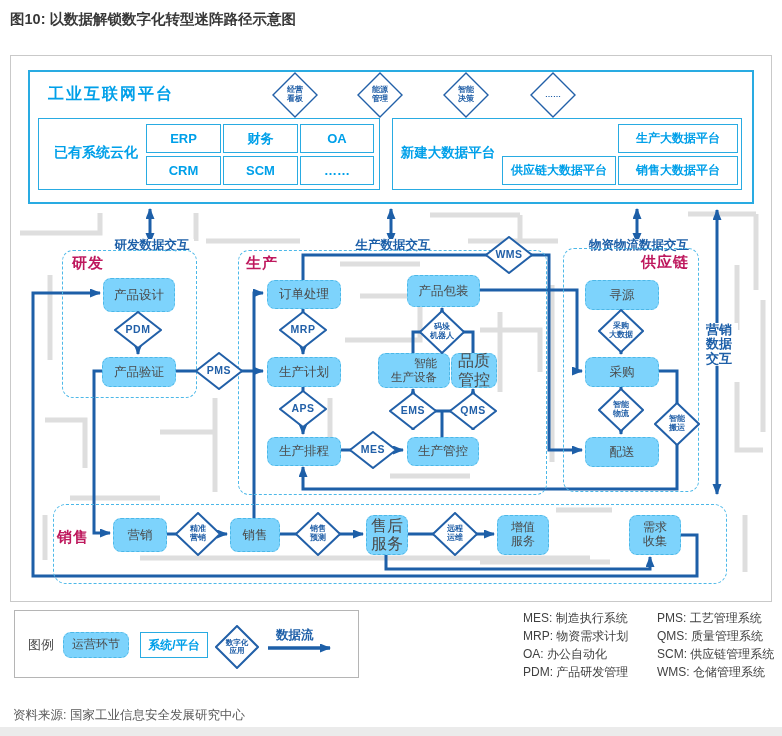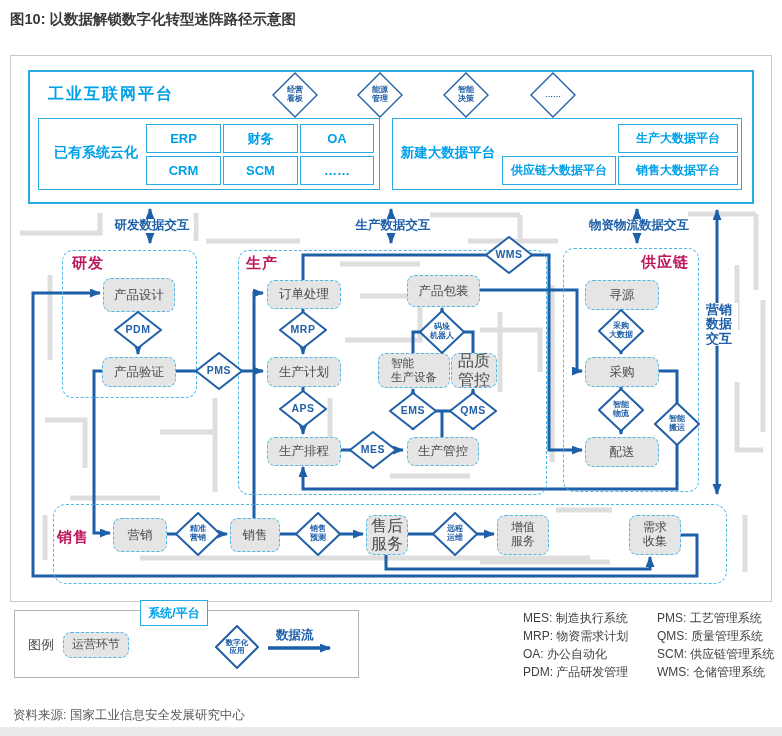--- a/index.html
+++ b/index.html
@@ -11,24 +11,24 @@
   .frame{left:10px;top:55px;width:760px;height:545px;border:1.5px solid #c9c9c9;background:transparent;}
   
   .platform{left:28px;top:70px;width:722px;height:130px;border:2px solid #29abe2;}
   .platform-title{left:48px;top:84px;font-size:16px;font-weight:bold;color:#00a0e9;letter-spacing:2px;}
   .subbox{border:1.6px solid #29abe2;display:flex;}
   .sublabel{color:#00a0e9;font-weight:bold;font-size:14px;display:flex;align-items:center;justify-content:center;}
   .cell{border:1.6px solid #29abe2;color:#00a0e9;font-weight:bold;display:flex;align-items:center;justify-content:center;background:#fff;}
   
   .sec{border:1.6px dashed #4cb8e8;border-radius:11px;background:transparent;}
   .seclabel{font-size:15px;font-weight:bold;color:#be185d;letter-spacing:1px;}
-  .node{border:1.6px dashed #4cb8e8;border-radius:8px;background:#e5e5e5;color:#4a4a4a;
-        display:flex;align-items:center;justify-content:center;text-align:left;
+  .node{border:1.6px dashed #4cb8e8;border-radius:8px;background:#7dd3fc;color:#4a4a4a;
+        display:flex;align-items:center;justify-content:center;text-align:right;
         font-size:12.5px;line-height:1.15;}
-  .xlabel{color:#1d5fa8;font-size:12.5px;font-weight:bold;background:#fff;padding:0 2px;text-align:center;line-height:1.1;}
+  .xlabel{color:#1d5fa8;font-size:12.5px;font-weight:bold;background:#fff;padding:0 2px;text-align:center;line-height:1.1;margin-top:20px;}
   
   .dmd{display:flex;align-items:center;justify-content:center;}
   .dmd svg{position:absolute;inset:0;width:100%;height:100%;}
   .dmd polygon{fill:#fff;stroke:#2260a8;stroke-width:2;}
   .dmd .t{position:relative;z-index:2;color:#2260a8;text-align:center;line-height:1.12;}
   .dmd .acr{font-size:10.5px;font-weight:bold;letter-spacing:.5px;}
   .dmd .cjk{font-size:8px;font-weight:bold;}
   .topdmd polygon{stroke-width:1.4;}
   
   .legendbox{left:14px;top:610px;width:343px;height:66px;border:1.5px solid #b5b5b5;}
@@ -306,21 +306,21 @@
     <svg viewBox="0 0 46 44" preserveAspectRatio="none">
         <polygon points="23,1 45,22 23,43 1,22"></polygon>
       </svg>
     <span class="t cjk" data-bind="apps.remote">远程
 运维</span>
     </div>
 
   <div class="abs legendbox"></div>
   <div class="abs legend-label" style="left:28px;top:636px" data-bind="legend.label">图例</div>
   <div class="abs node" style="left:63px;top:632px;width:64px;height:24px;font-size:12px" data-bind="legend.op">运营环节</div>
-  <div class="abs cell" style="left:140px;top:600px;width:66px;height:24px;font-size:12px" data-bind="legend.sys">系统/平台</div>
+  <div class="abs cell" style="left:140px;top:632px;width:66px;height:24px;font-size:12px" data-bind="legend.sys">系统/平台</div>
   <div class="abs dmd" style="left:215px;top:625px;width:44px;height:44px">
     <svg viewBox="0 0 44 44" preserveAspectRatio="none">
         <polygon points="22,1 43,22 22,43 1,22"></polygon>
       </svg>
     <span class="t cjk" style="font-size:7.5px" data-bind="legend.digital">数字化
 应用</span>
     </div>
   <div class="abs" style="left:276px;top:627px;font-size:12.5px;font-weight:bold;color:#1d5fa8" data-bind="legend.flow">数据流</div>
 
   <div class="abs abbr" style="left:523px;top:609px">

